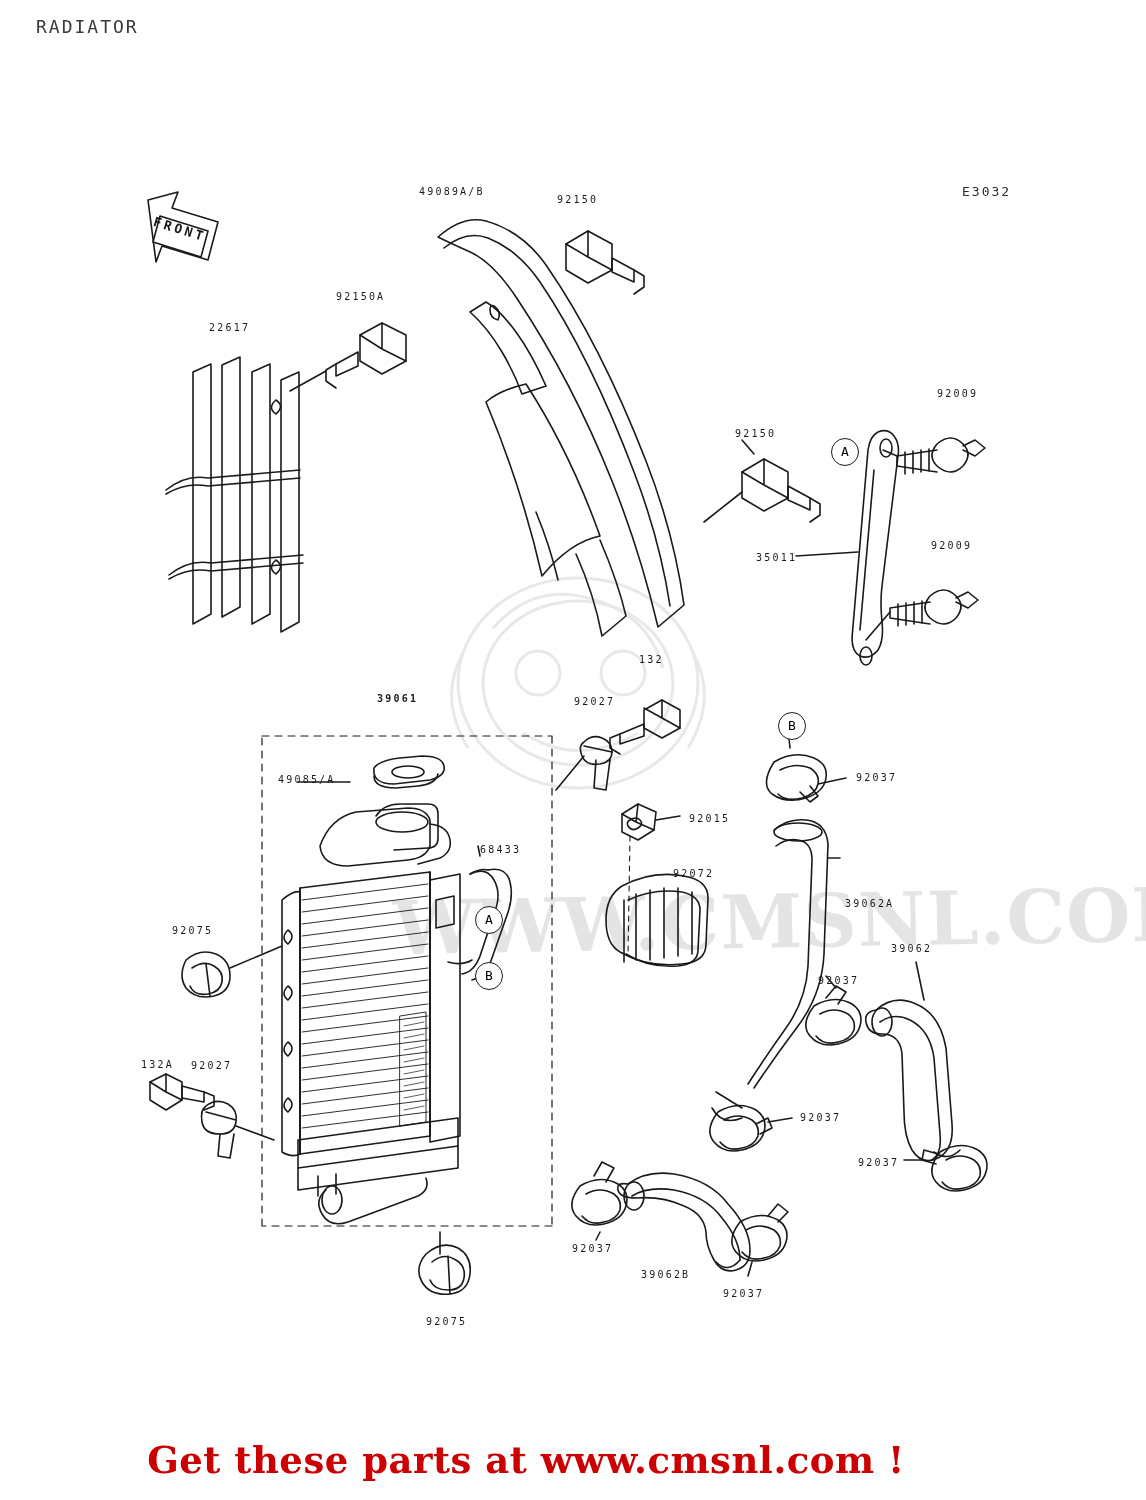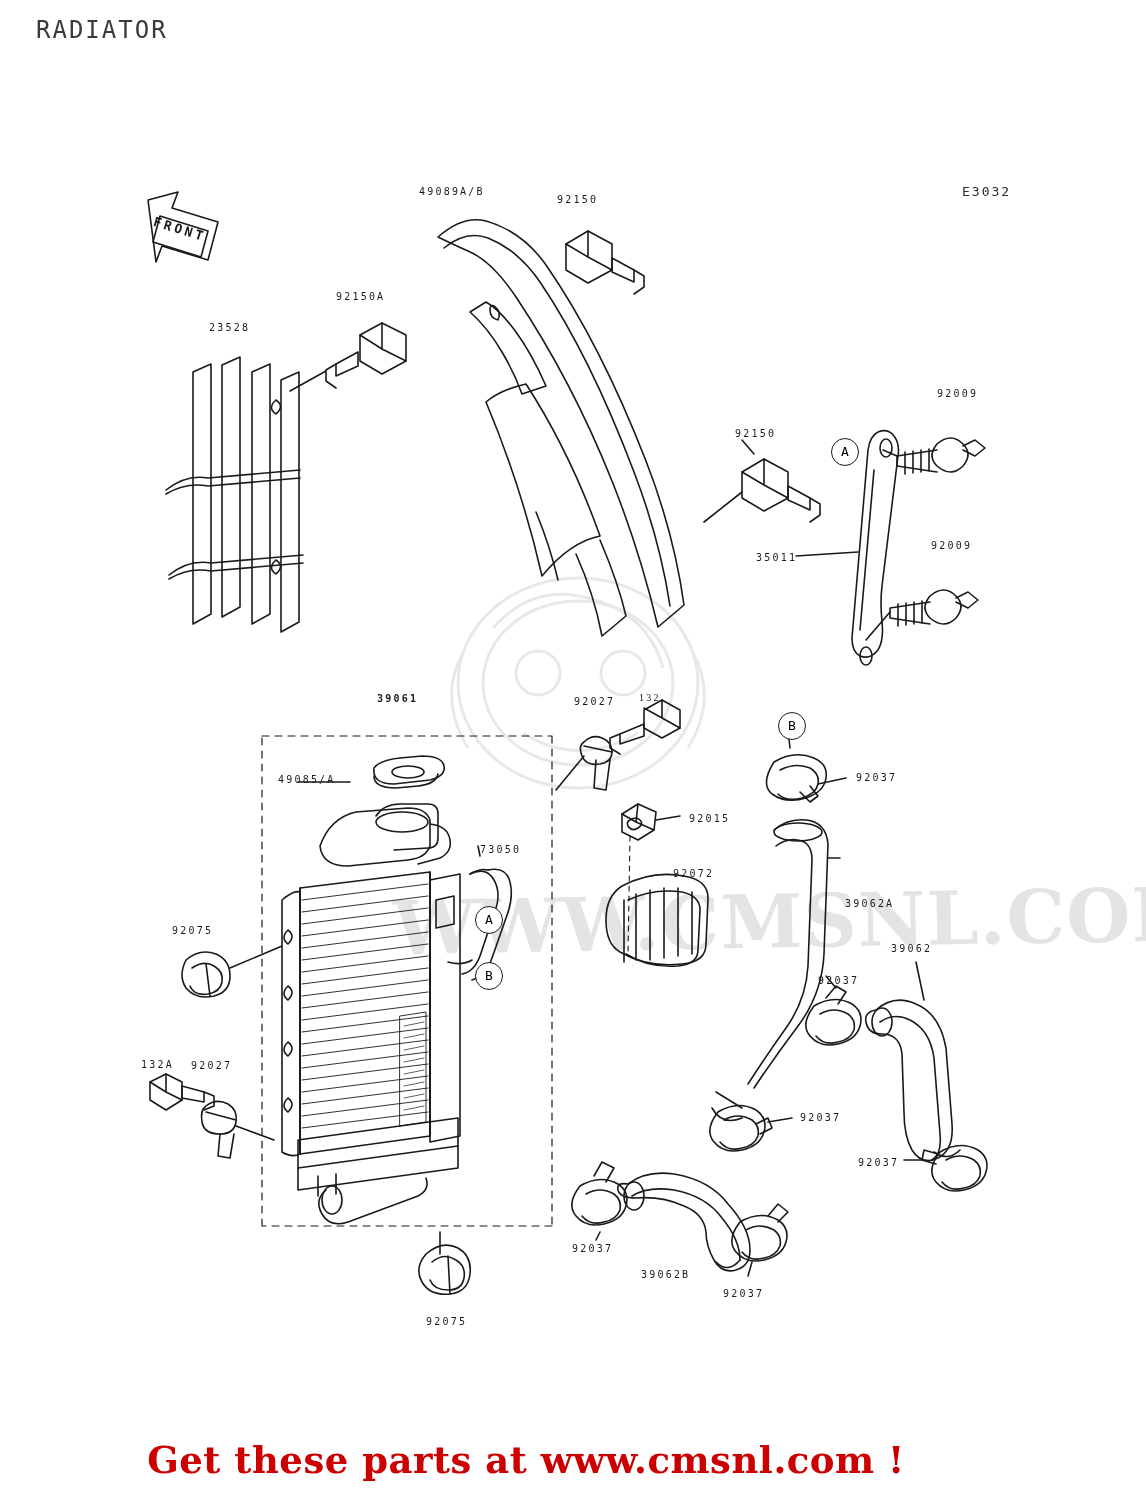--- a/index.html
+++ b/index.html
@@ -19,21 +19,21 @@
     position: absolute;
     left: 0; top: 0;
     width: 1146px;
     height: 1500px;
   }
   .page-title {
     position: absolute;
     left: 36px;
     top: 16px;
     font-family: "DejaVu Sans Mono", monospace;
-    font-size: 24px;
+    font-size: 18px;
     letter-spacing: 2px;
     color: #3a3a3a;
   }
   .diagram-code {
     position: absolute;
     left: 962px;
     top: 172px;
     font-size: 13px;
     letter-spacing: 2px;
     color: #2b2b2b;
@@ -372,33 +372,33 @@
       </g>
       <path d="M236 1126 l38 14"></path>
 
     </g>
   </svg>
 
   <div>
     <div class="callout" style="left:419px;top:186px;">49089A/B</div>
     <div class="callout" style="left:557px;top:194px;">92150</div>
     <div class="callout" style="left:336px;top:291px;">92150A</div>
-    <div class="callout" style="left:209px;top:322px;">23528</div>
+    <div class="callout" style="left:209px;top:322px;">22617</div>
     <div class="callout" style="left:937px;top:388px;">92009</div>
     <div class="callout" style="left:735px;top:428px;">92150</div>
     <div class="callout" style="left:931px;top:540px;">92009</div>
     <div class="callout" style="left:756px;top:552px;">35011</div>
-    <div class="callout" style="left:639px;top:692px;font-family:Liberation Serif, serif;">132</div>
+    <div class="callout" style="left:639px;top:654px;">132</div>
     <div class="callout" style="left:377px;top:693px;font-weight:bold;">39061</div>
     <div class="callout" style="left:574px;top:696px;">92027</div>
     <div class="callout" style="left:856px;top:772px;">92037</div>
     <div class="callout" style="left:278px;top:774px;">49085/A</div>
     <div class="callout" style="left:689px;top:813px;">92015</div>
     <div class="callout" style="left:845px;top:898px;">39062A</div>
-    <div class="callout" style="left:480px;top:844px;">73050</div>
+    <div class="callout" style="left:480px;top:844px;">68433</div>
     <div class="callout" style="left:673px;top:868px;">92072</div>
     <div class="callout" style="left:172px;top:925px;">92075</div>
     <div class="callout" style="left:891px;top:943px;">39062</div>
     <div class="callout" style="left:818px;top:975px;">92037</div>
     <div class="callout" style="left:141px;top:1059px;">132A</div>
     <div class="callout" style="left:191px;top:1060px;">92027</div>
     <div class="callout" style="left:800px;top:1112px;">92037</div>
     <div class="callout" style="left:858px;top:1157px;">92037</div>
     <div class="callout" style="left:572px;top:1243px;">92037</div>
     <div class="callout" style="left:641px;top:1269px;">39062B</div>

